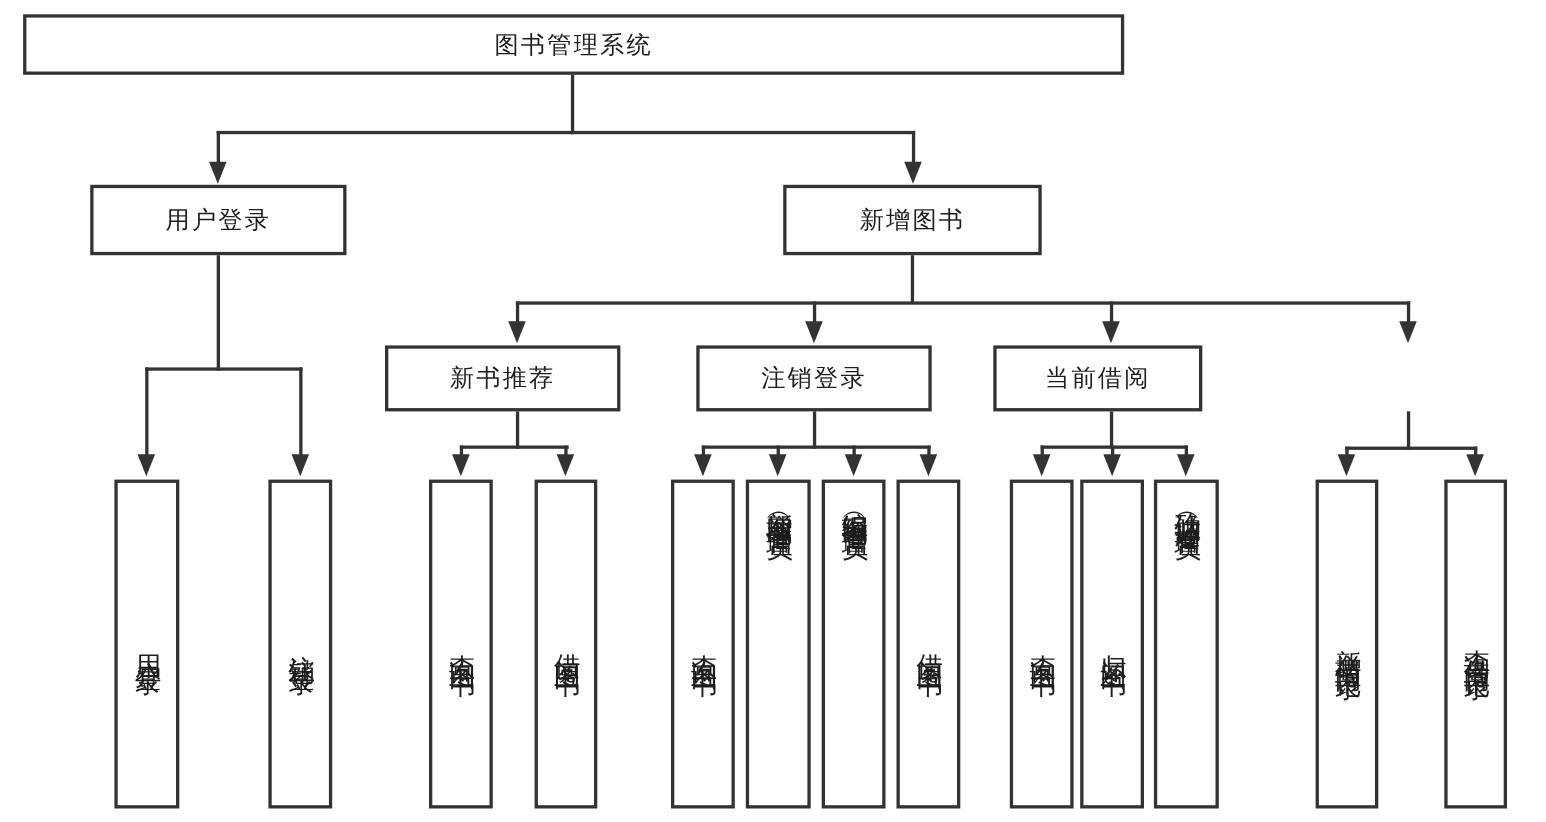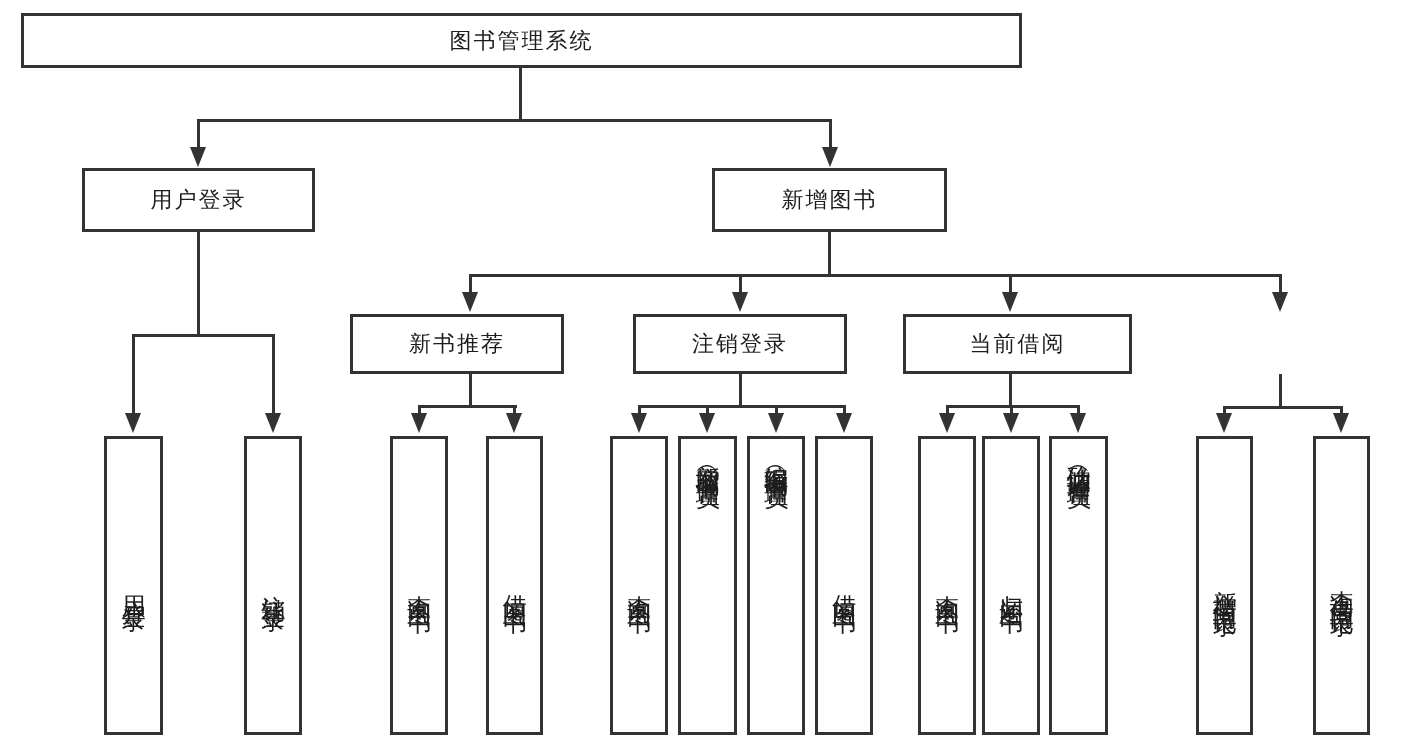--- a/index.html
+++ b/index.html
@@ -82,21 +82,21 @@
   <div class="box" style="left:712px;top:168px;width:235px;height:64px">
     <span class="hlabel">新增图书</span>
   </div>
 
   <div class="box" style="left:350px;top:314px;width:214px;height:60px">
     <span class="hlabel">新书推荐</span>
   </div>
   <div class="box" style="left:633px;top:314px;width:214px;height:60px">
     <span class="hlabel">注销登录</span>
   </div>
-  <div class="box" style="left:903px;top:314px;width:229px;height:60px">
+  <div class="box" style="left:903px;top:314px;width:190px;height:60px">
     <span class="hlabel">当前借阅</span>
   </div>
 
   <div class="box leaf" style="left:104px;top:436px;width:59px;height:299px">
     <span class="vtext">用户登录</span>
   </div>
   <div class="box leaf" style="left:244px;top:436px;width:58px;height:299px">
     <span class="vtext">注销登录</span>
   </div>
 

